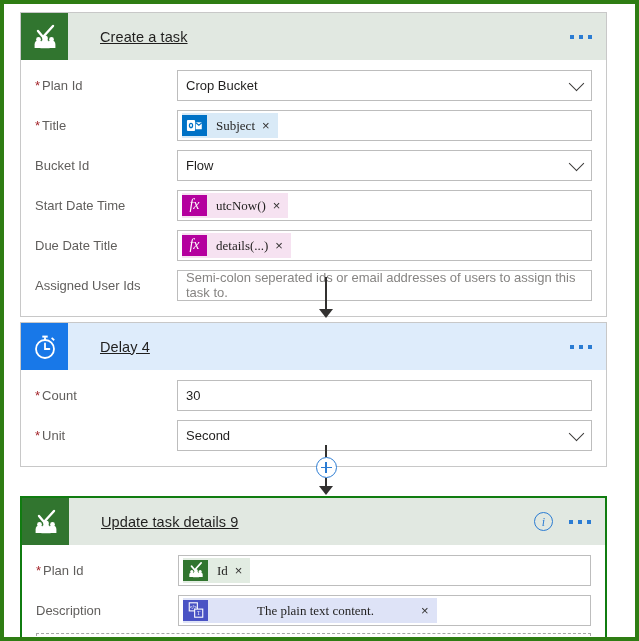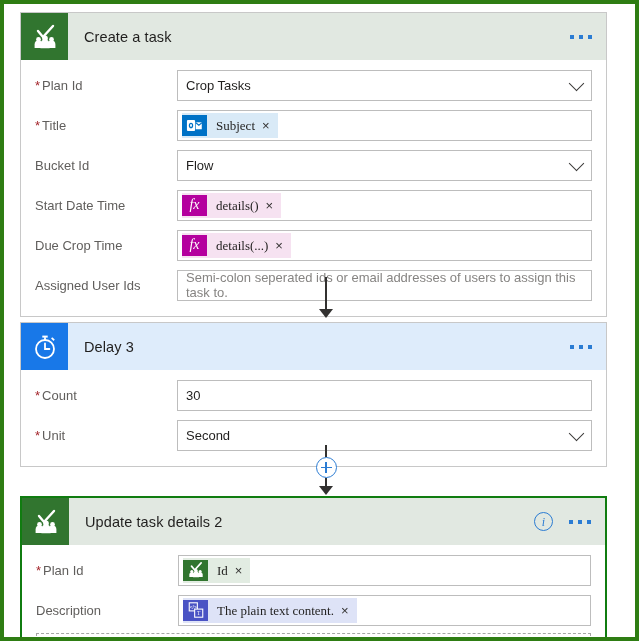--- a/index.html
+++ b/index.html
@@ -44,24 +44,25 @@
 
   .card-icon {
     width: 47px; height: 47px;
     flex: 0 0 47px;
     display: flex; align-items: center; justify-content: center;
   }
   .icon-green { background: #31752f; }
   .icon-blue  { background: #1878e8; }
 
   .card-title {
-    margin-left: 16px;
+    margin-left: 32px;
     font-size: 14.5px;
     color: #201f1e;
     letter-spacing: .1px;
+    text-decoration: underline;
   }
 
   .hdr-actions {
     position: absolute; right: 10px; top: 0; height: 47px;
     display: flex; align-items: center; gap: 12px;
   }
   .info-icon {
     width: 19px; height: 19px; border-radius: 50%;
     border: 1.4px solid #2b7cd3;
     color: #2b7cd3; font-size: 12px; font-style: italic;
@@ -142,21 +143,21 @@
     color: #323130; font-size: 13px;
     padding-right: 8px; line-height: 25px;
   }
   .tok-blue  { background: #d9eaf7; }
   .tok-blue .tok-ico { background: #0072c6; }
   .tok-pink  { background: #f6e2f1; }
   .tok-pink .tok-ico { background: #b4009e; color:#fff; font-style: italic;
       font-family:"Liberation Serif", serif; font-size:14px; }
   .tok-greenl { background: #e2ece2; justify-content: space-between; }
   .tok-greenl .tok-ico { background: #31752f; }
-  .tok-indigo { background: #dee3f7; }
+  .tok-indigo { background: #dee3f7; gap: 40px; }
   .tok-indigo .tok-ico { background: #4a53c4; }
 
   
   .array-box {
     border: 1px dashed #a6a6a6;
     padding: 9px 10px 10px 10px;
     margin-top: 4px;
   }
 
   
@@ -211,21 +212,21 @@
               <i></i>
               <i></i>
             </div>
       </div>
     </div>
     <div class="card-body">
 
       <div class="row">
         <div class="row-label"><span class="req">*</span><span>Plan Id</span></div>
         <div class="field">
-          <span class="value">Crop Tasks</span>
+          <span class="value">Crop Bucket</span>
           <span class="chevron"></span>
         </div>
       </div>
 
       <div class="row">
         <div class="row-label"><span class="req">*</span><span>Title</span></div>
         <div class="field">
           <span class="token tok-blue">
             <span class="tok-ico">
               <svg width="17" height="17" viewBox="0 0 18 18" aria-hidden="true">
@@ -248,28 +249,28 @@
           <span class="value">Flow</span>
           <span class="chevron"></span>
         </div>
       </div>
 
       <div class="row">
         <div class="row-label">Start Date Time</div>
         <div class="field">
           <span class="token tok-pink">
             <span class="tok-ico">fx</span>
-            <span class="tok-text">details()</span>
+            <span class="tok-text">utcNow()</span>
             <span class="tok-x">×</span>
           </span>
         </div>
       </div>
 
       <div class="row">
-        <div class="row-label">Due Crop Time</div>
+        <div class="row-label">Due Date Title</div>
         <div class="field">
           <span class="token tok-pink">
             <span class="tok-ico">fx</span>
             <span class="tok-text">details(...)</span>
             <span class="tok-x">×</span>
           </span>
         </div>
       </div>
 
       <div class="row">
@@ -291,21 +292,21 @@
     <div class="card-header hdr-blue">
       <div class="card-icon icon-blue">
         <svg width="28" height="28" viewBox="0 0 28 28" aria-hidden="true">
           <circle cx="14" cy="16" r="9" fill="none" stroke="#ffffff" stroke-width="1.8"></circle>
           <rect x="11.3" y="2.6" width="5.4" height="2" fill="#ffffff"></rect>
           <rect x="13.1" y="4.2" width="1.8" height="3" fill="#ffffff"></rect>
           <rect x="20.3" y="5.3" width="3.4" height="1.7" fill="#ffffff" transform="rotate(42 22 6)"></rect>
           <path d="M14 10.5 V16 H18.4" fill="none" stroke="#ffffff" stroke-width="1.8" stroke-linecap="round"></path>
         </svg>
       </div>
-      <div class="card-title">Delay 3</div>
+      <div class="card-title">Delay 4</div>
       <div class="hdr-actions">
         <div class="ellipsis">
               <i></i>
               <i></i>
               <i></i>
             </div>
       </div>
     </div>
     <div class="card-body">
       <div class="row">
@@ -337,21 +338,21 @@
         <svg width="28" height="28" viewBox="0 0 28 28" aria-hidden="true">
           <path d="M7 8 L12 14 L22 3" fill="none" stroke="#ffffff" stroke-width="2.4" stroke-linecap="round" stroke-linejoin="round"></path>
           <circle cx="7.5" cy="16.5" r="2.4" fill="#ffffff"></circle>
           <circle cx="14" cy="15.4" r="2.8" fill="#ffffff"></circle>
           <circle cx="20.5" cy="16.5" r="2.4" fill="#ffffff"></circle>
           <path d="M3.6 25 v-3.6 a3.9 3.9 0 0 1 7.8 0 V25 z" fill="#ffffff"></path>
           <path d="M9.4 25.2 v-4.3 a4.6 4.6 0 0 1 9.2 0 v4.3 z" fill="#ffffff"></path>
           <path d="M16.6 25 v-3.6 a3.9 3.9 0 0 1 7.8 0 V25 z" fill="#ffffff"></path>
         </svg>
       </div>
-      <div class="card-title">Update task details 2</div>
+      <div class="card-title">Update task details 9</div>
       <div class="hdr-actions">
         <div class="info-icon">i</div>
         <div class="ellipsis">
               <i></i>
               <i></i>
               <i></i>
             </div>
       </div>
     </div>
     <div class="card-body">

